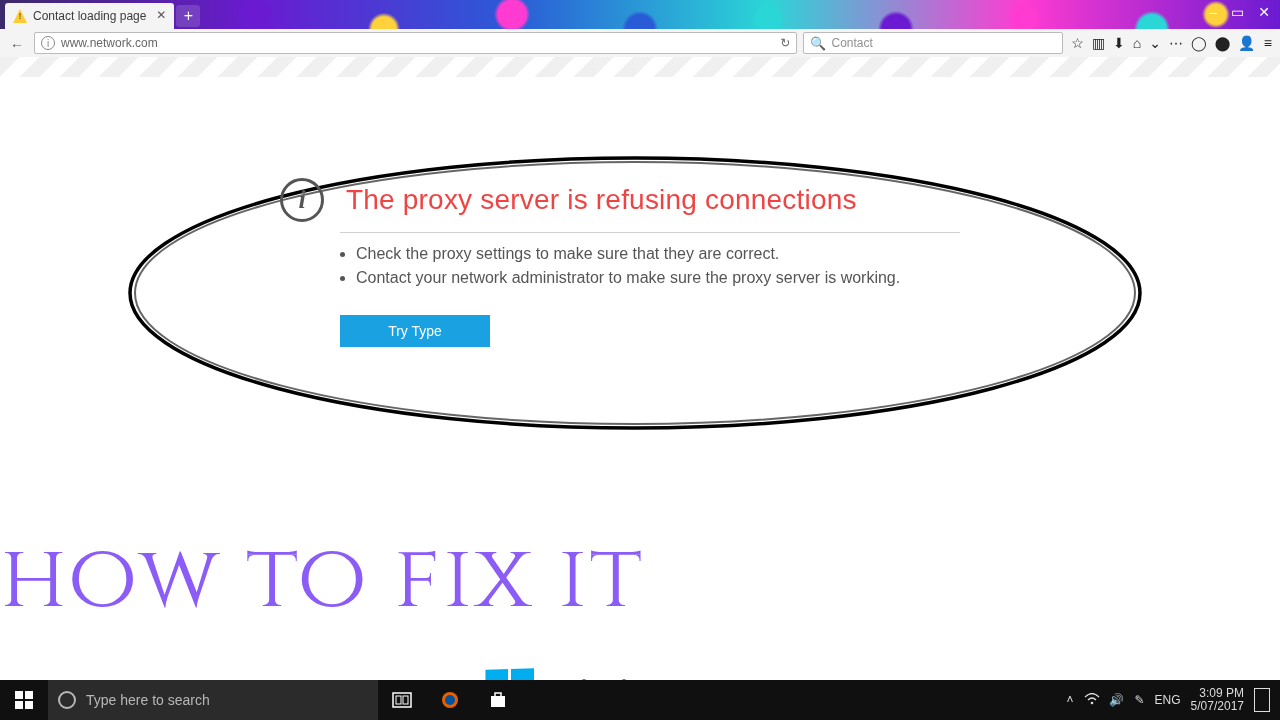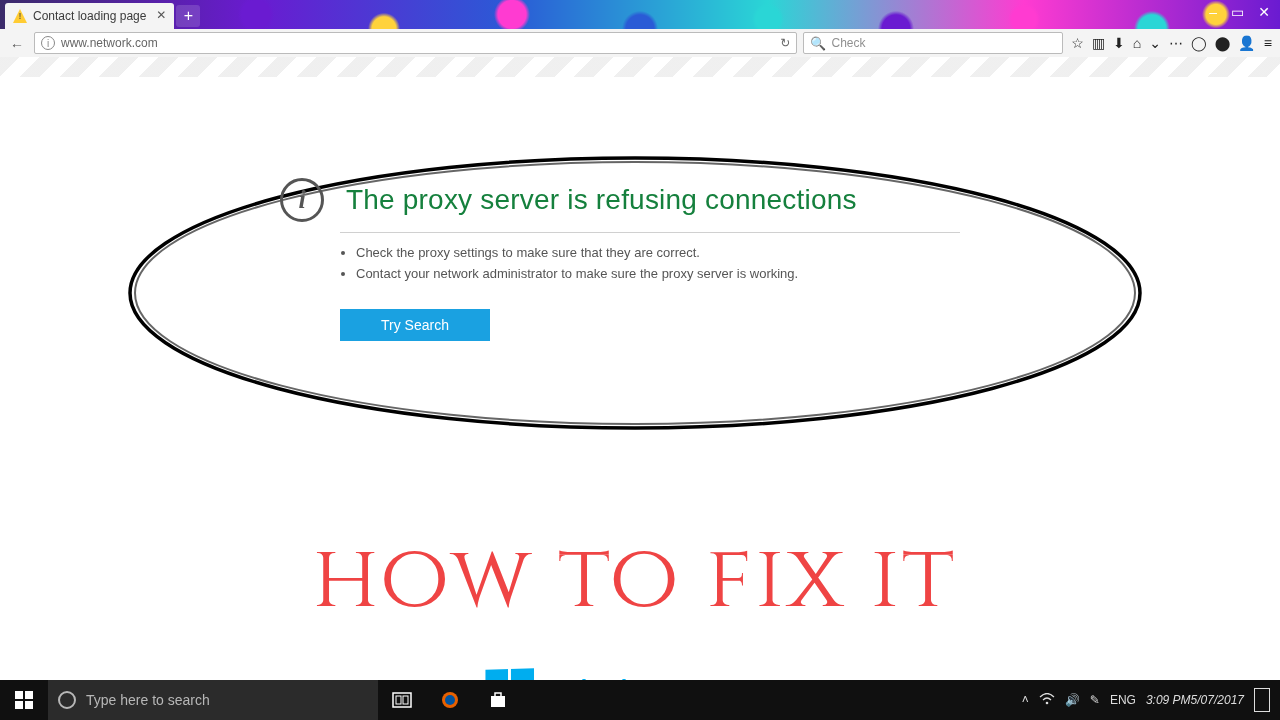--- a/index.html
+++ b/index.html
@@ -163,32 +163,32 @@
   }
   .error-head .info-icon {
     width:44px;height:44px;border:3px solid #555;border-radius:50%;
     display:flex;align-items:center;justify-content:center;
     font-family:Georgia,serif;font-style:italic;font-size:26px;font-weight:bold;color:#555;
     margin-left:-60px;
   }
   .error-head h1 {
     font-weight:300;
     font-size:28px;
-    color:#15803d;
+    color:#ef4444;
     letter-spacing:.2px;
   }
   .error-desc {
     font-size:13px;
     margin-top:14px;
     color:#555;
   }
   .error-list {
     margin-top:12px;
     padding-left:16px;
-    font-size:13px;
+    font-size:16px;
     color:#555;
   }
   .error-list li { margin-bottom:6px; }
   .try-again {
     margin-top:22px;
     background:#1aa1e1;
     color:#fff;
     border:none;
     width:150px;
     height:32px;
@@ -202,25 +202,24 @@
     left:115px; top:70px;
     width:1040px; height:290px;
     pointer-events:none;
   }
 
   
   .howto {
     position:absolute;
     top: 440px;
     left:0; right:12px;
-    text-align:center;
     font-family: "Trajan Pro", "Cinzel", "Times New Roman", serif;
     font-size: 90px;
     letter-spacing: 2px;
-    color:#ef4444;
+    color:#8b5cf6;
     font-weight:400;
   }
 
   
   .winlogo {
     position:absolute;
     left: 470px;
     top: 585px;
     display:flex;
     align-items:center;
@@ -259,21 +258,21 @@
     padding:12px 10px;
     color:#b7b7b7;
     font-size:14px;
     gap:10px;
   }
   .cortana .ring{width:18px;height:18px;border:2px solid #b7b7b7;border-radius:50%;}
   .task-icons{display:flex;}
   .task-icons .ti{width:48px;height:40px;display:flex;align-items:center;justify-content:center;color:#fff;font-size:15px;}
   .task-icons svg{display:block;}
   .tray{margin-left:auto;display:flex;align-items:center;gap:10px;padding:0 10px;font-size:12px;color:#ddd;}
-  .tray .col{display:flex;flex-direction:row;align-items:flex-end;line-height:13px;font-style:italic;}
+  .tray .col{display:flex;flex-direction:column;align-items:flex-end;line-height:13px;}
   .tray .box{width:16px;height:24px;border:1px solid #ddd;}
   .tray span{cursor:default;}
 </style>
 </head>
 <body>
 
 <div class="bokeh">
   <div class="tab-strip">
     <div class="tab">
       <span class="warn-ico">!</span>
@@ -290,21 +289,21 @@
 
   <div class="nav-bar">
     <span class="nav-btn">←</span>
     <div class="url-field">
       <span class="i-icon">i</span>
       <span>www.network.com</span>
       <span class="reload">↻</span>
     </div>
     <div class="search-field">
       <span class="mag">🔍</span>
-      <span>Check</span>
+      <span>Contact</span>
     </div>
     <div class="tool-icons">
       <span>☆</span>
       <span>▥</span>
       <span>⬇</span>
       <span>⌂</span>
       <span>⌄</span>
       <span>⋯</span>
       <span>◯</span>
       <span>⬤</span>
@@ -325,21 +324,21 @@
 
   <div class="error-card">
     <div class="error-head">
       <div class="info-icon">i</div>
       <h1>The proxy server is refusing connections</h1>
     </div>
     <ul class="error-list">
       <li>Check the proxy settings to make sure that they are correct.</li>
       <li>Contact your network administrator to make sure the proxy server is working.</li>
     </ul>
-    <button class="try-again">Try Search</button>
+    <button class="try-again">Try Type</button>
   </div>
 
   <div class="howto">how to fix it</div>
 
   <div class="winlogo">
     <div class="tiles">
       <div></div>
         <div></div>
         <div></div>
         <div></div>

